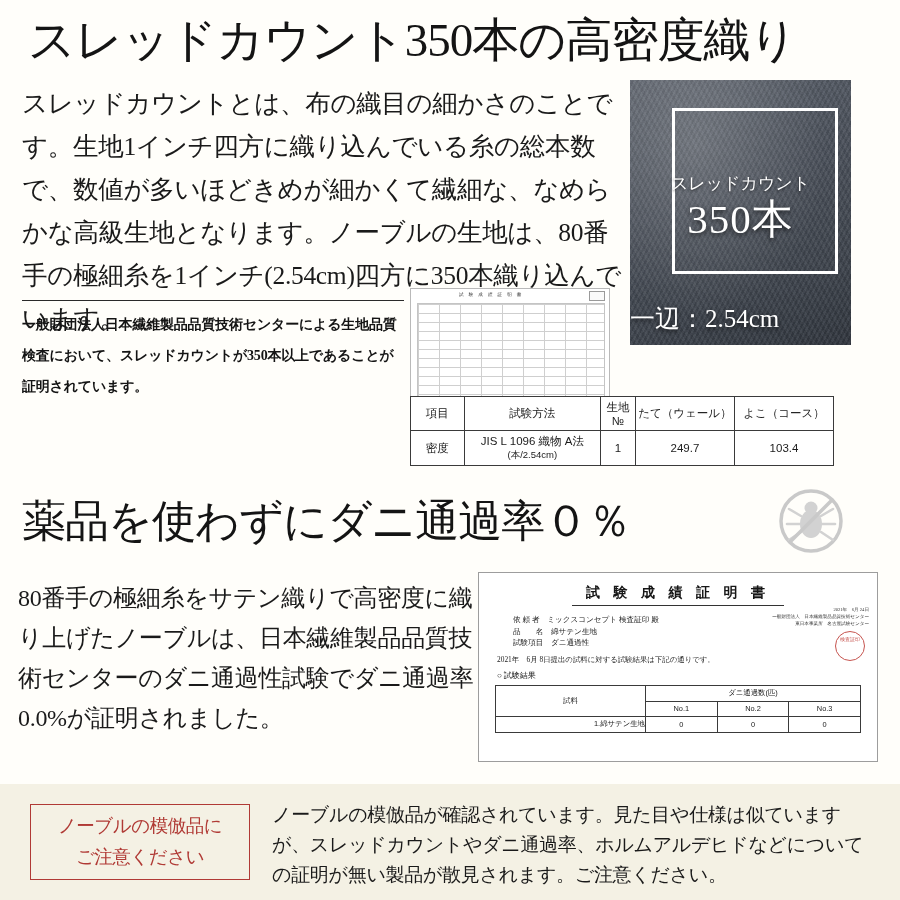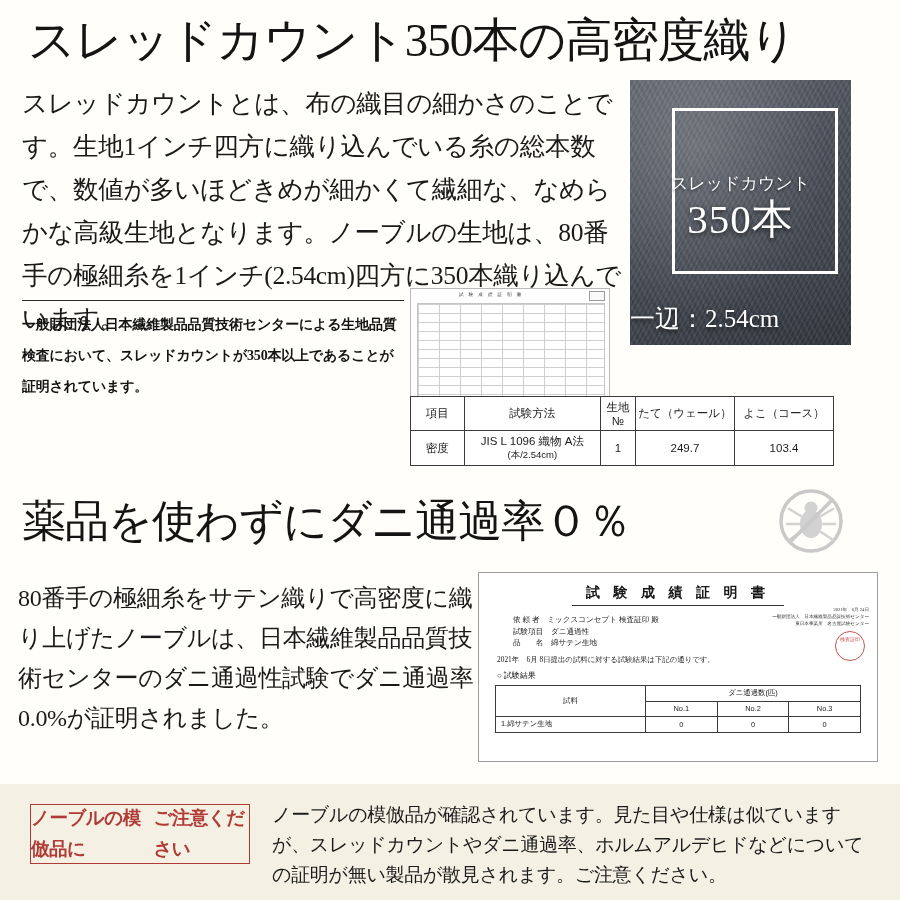--- a/index.html
+++ b/index.html
@@ -149,32 +149,32 @@
   }
   .cd-note { margin:6px 0 0 18px; font-size:7.4px; color:#222; }
   .cd-res { margin:5px 0 0 18px; font-size:8px; color:#111; }
   .ctable {
     margin:4px auto 0; width:366px; border-collapse:collapse;
     font-size:7.4px; font-family:"Liberation Sans","DejaVu Sans",sans-serif;
   }
   .ctable td, .ctable th {
     border:0.8px solid #3a3a3a; text-align:center; padding:2.5px 0; font-weight:normal; color:#1a1a1a;
   }
-  .ctable .left{ text-align:left; padding-left:5px; }
+  .ctable .left{ text-align:right; padding-left:5px; }
 
   
   .footer {
     position:absolute; left:0; top:784px; width:900px; height:116px;
     background:#f4f1e4;
   }
   .fbox {
-    position:absolute; left:30px; top:20px; width:220px; height:60px;
+    position:absolute; left:30px; top:20px; width:220px; height:76px;
     border:1.5px solid #b03a35; color:#b03a35;
-    display:flex; flex-direction:row; align-items:center; justify-content:center;
-    font-size:18.5px; line-height:31px; letter-spacing:-0.5px;font-weight:bold;
+    display:flex; flex-direction:column; align-items:center; justify-content:center;
+    font-size:18.5px; line-height:31px; letter-spacing:-0.5px;
   }
   .ftext {
     position:absolute; left:272px; top:16px; width:606px;
     font-size:19px; line-height:30px; color:#1a1a1a; letter-spacing:-0.3px;
   }
 </style>
 </head>
 <body>
 
 <div class="page">
@@ -247,22 +247,22 @@
     <div class="cd-title">試 験 成 績 証 明 書</div>
     <div class="cd-titleline"></div>
     <div class="cd-right">
       <div>2021年　6月 24日</div>
       <div>一般財団法人　日本繊維製品品質技術センター</div>
       <div>東日本事業所　名古屋試験センター</div>
     </div>
     <div class="cd-seal">検査証印</div>
     <div class="cd-meta">
       <div><span>依 頼 者</span>　<span>ミックスコンセプト 検査証印 殿</span></div>
+      <div><span>品　　名</span>　<span>綿サテン生地</span></div>
       <div><span>試験項目</span>　<span>ダニ通過性</span></div>
-      <div><span>品　　名</span>　<span>綿サテン生地</span></div>
     </div>
     <div class="cd-note">2021年　6月 8日提出の試料に対する試験結果は下記の通りです。</div>
     <div class="cd-res">○ 試験結果</div>
     <table class="ctable">
       <tbody>
           <tr>
         <th rowspan="2" style="width:150px">試料</th>
         <th colspan="3">ダニ通過数(匹)</th>
       </tr>
       <tr>

